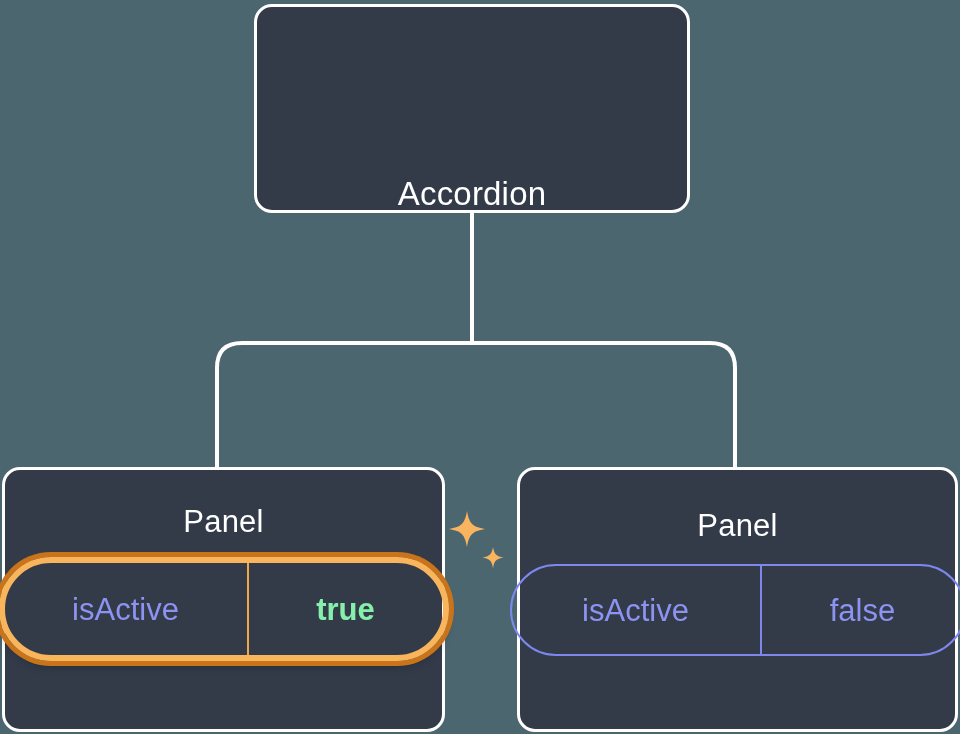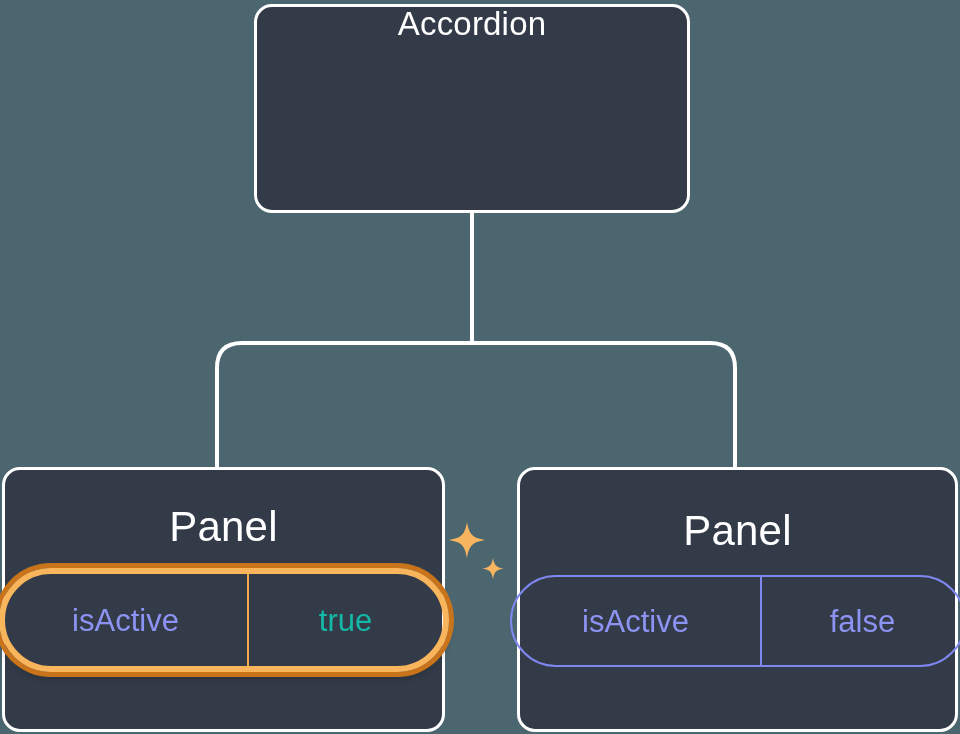--- a/index.html
+++ b/index.html
@@ -38,21 +38,21 @@
     border-radius: 18px;
     display: flex;
     flex-direction: column;
     align-items: center;
   }
   .node-root {
     left: 254px;
     top: 4px;
     width: 436px;
     height: 209px;
-    justify-content: flex-start;
+    justify-content: flex-end;
   }
   .node-panel-left {
     left: 2px;
     top: 467px;
     width: 443px;
     height: 265px;
     padding-top: 36px;
   }
   .node-panel-right {
     left: 517px;
@@ -65,21 +65,21 @@
   .node-title {
     color: #ffffff;
     font-size: 33px;
     line-height: 1;
     letter-spacing: 0.2px;
     font-weight: 400;
     white-space: nowrap;
   }
   .node-panel-left .node-title,
   .node-panel-right .node-title {
-    font-size: 42px;
+    font-size: 31px;
   }
 
   
   .pill-wrap {
     position: relative;
     display: flex;
     align-items: center;
     justify-content: flex-start;
   }
   .pill-wrap-left { margin-top: 20px; }
@@ -123,22 +123,22 @@
     color: #8d93f2;
   }
   .pill-plain .pill-cell-value {
     border-left: 2px solid #7f86ee;
   }
   .pill-highlight .pill-cell {
     color: #8d93f2;
   }
   .pill-highlight .pill-cell-value {
     border-left: 2px solid #f0a84f;
-    color: #14b8a6;
-    font-weight: normal;
+    color: #86efac;
+    font-weight: bold;
   }
   .pill-plain .pill-cell-key { min-width: 196px; }
   .pill-plain .pill-cell-value { min-width: 150px; }
   .pill-highlight .pill-cell-key { min-width: 190px; }
   .pill-highlight .pill-cell-value { min-width: 142px; }
 
   
   .sparkles {
     position: absolute;
     right: -58px;

